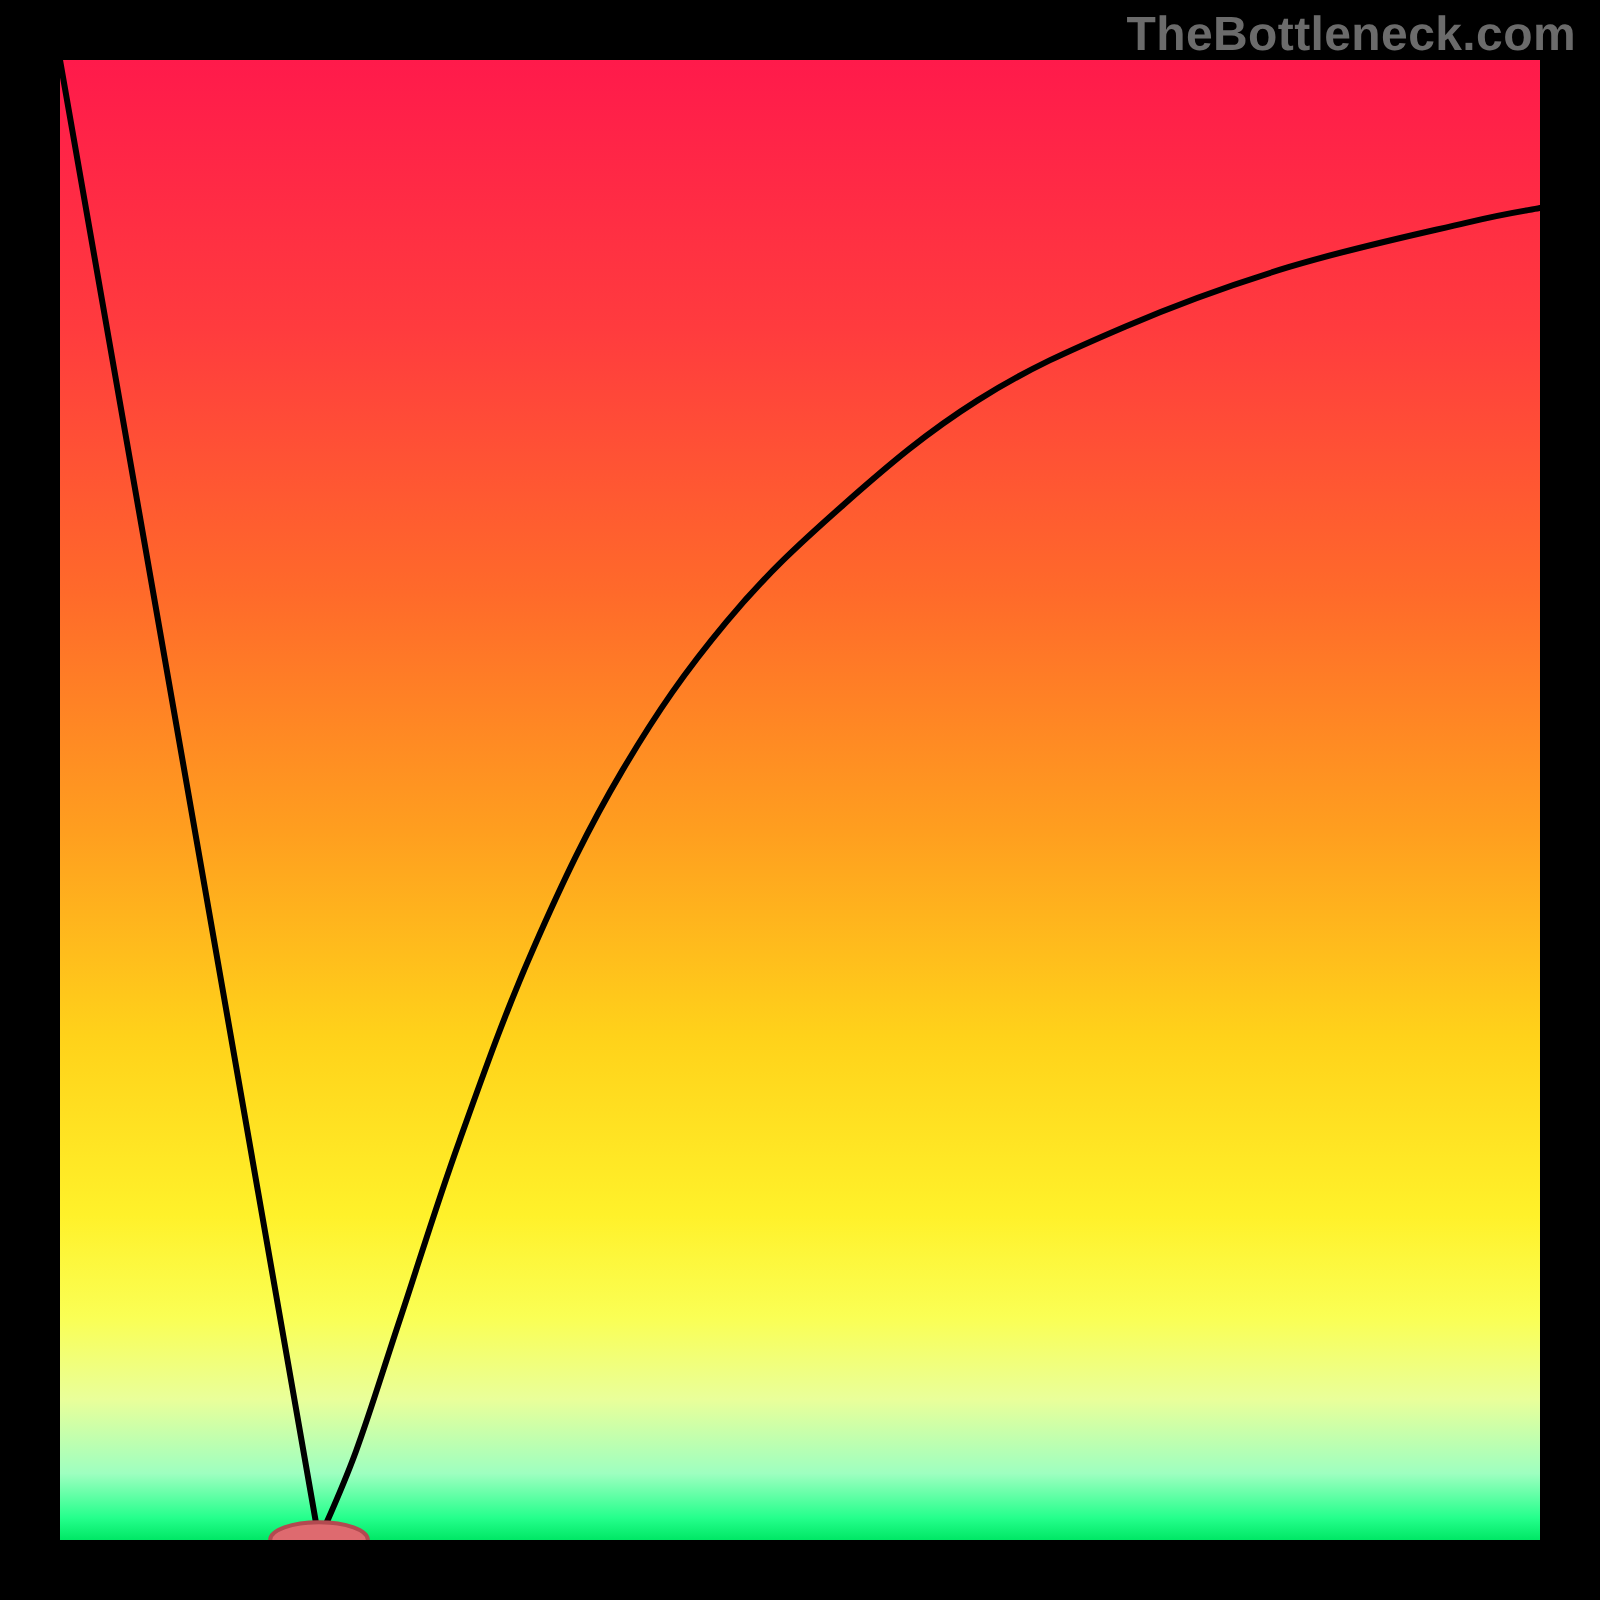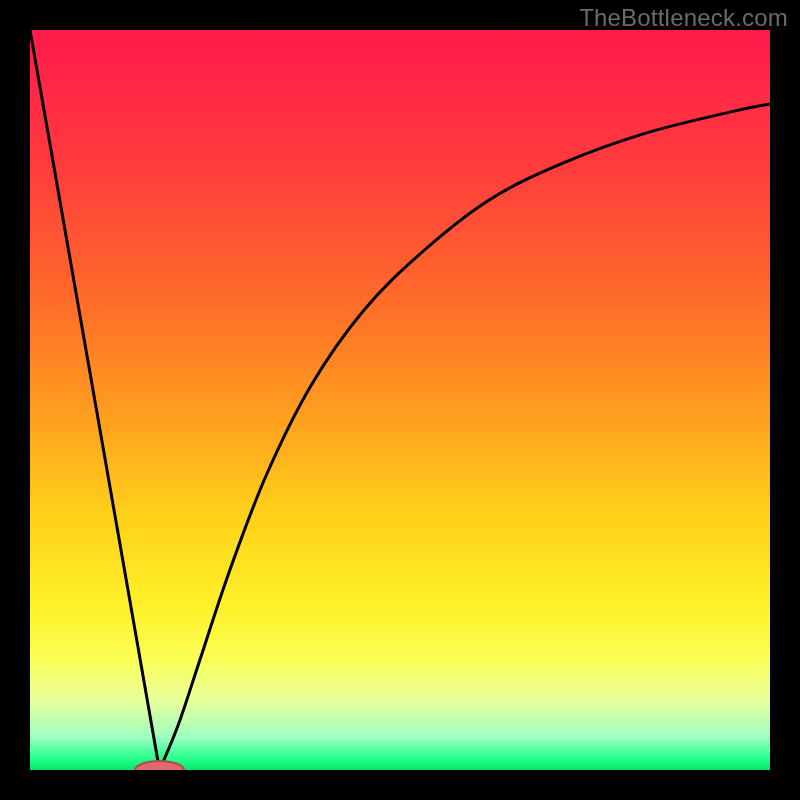--- a/index.html
+++ b/index.html
@@ -32,21 +32,21 @@
   .curves {
     position: absolute;
     inset: 0;
   }
   .watermark {
     position: absolute;
     top: 4px;
     right: 12px;
     color: #6b6b6b;
     font-size: 24px;
-    font-weight: 400;
+    font-weight: 700;
     letter-spacing: 0.2px;
     user-select: none;
   }
 </style>
 </head>
 <body>
 
 <div class="frame">
 
   <div class="plot-area">

